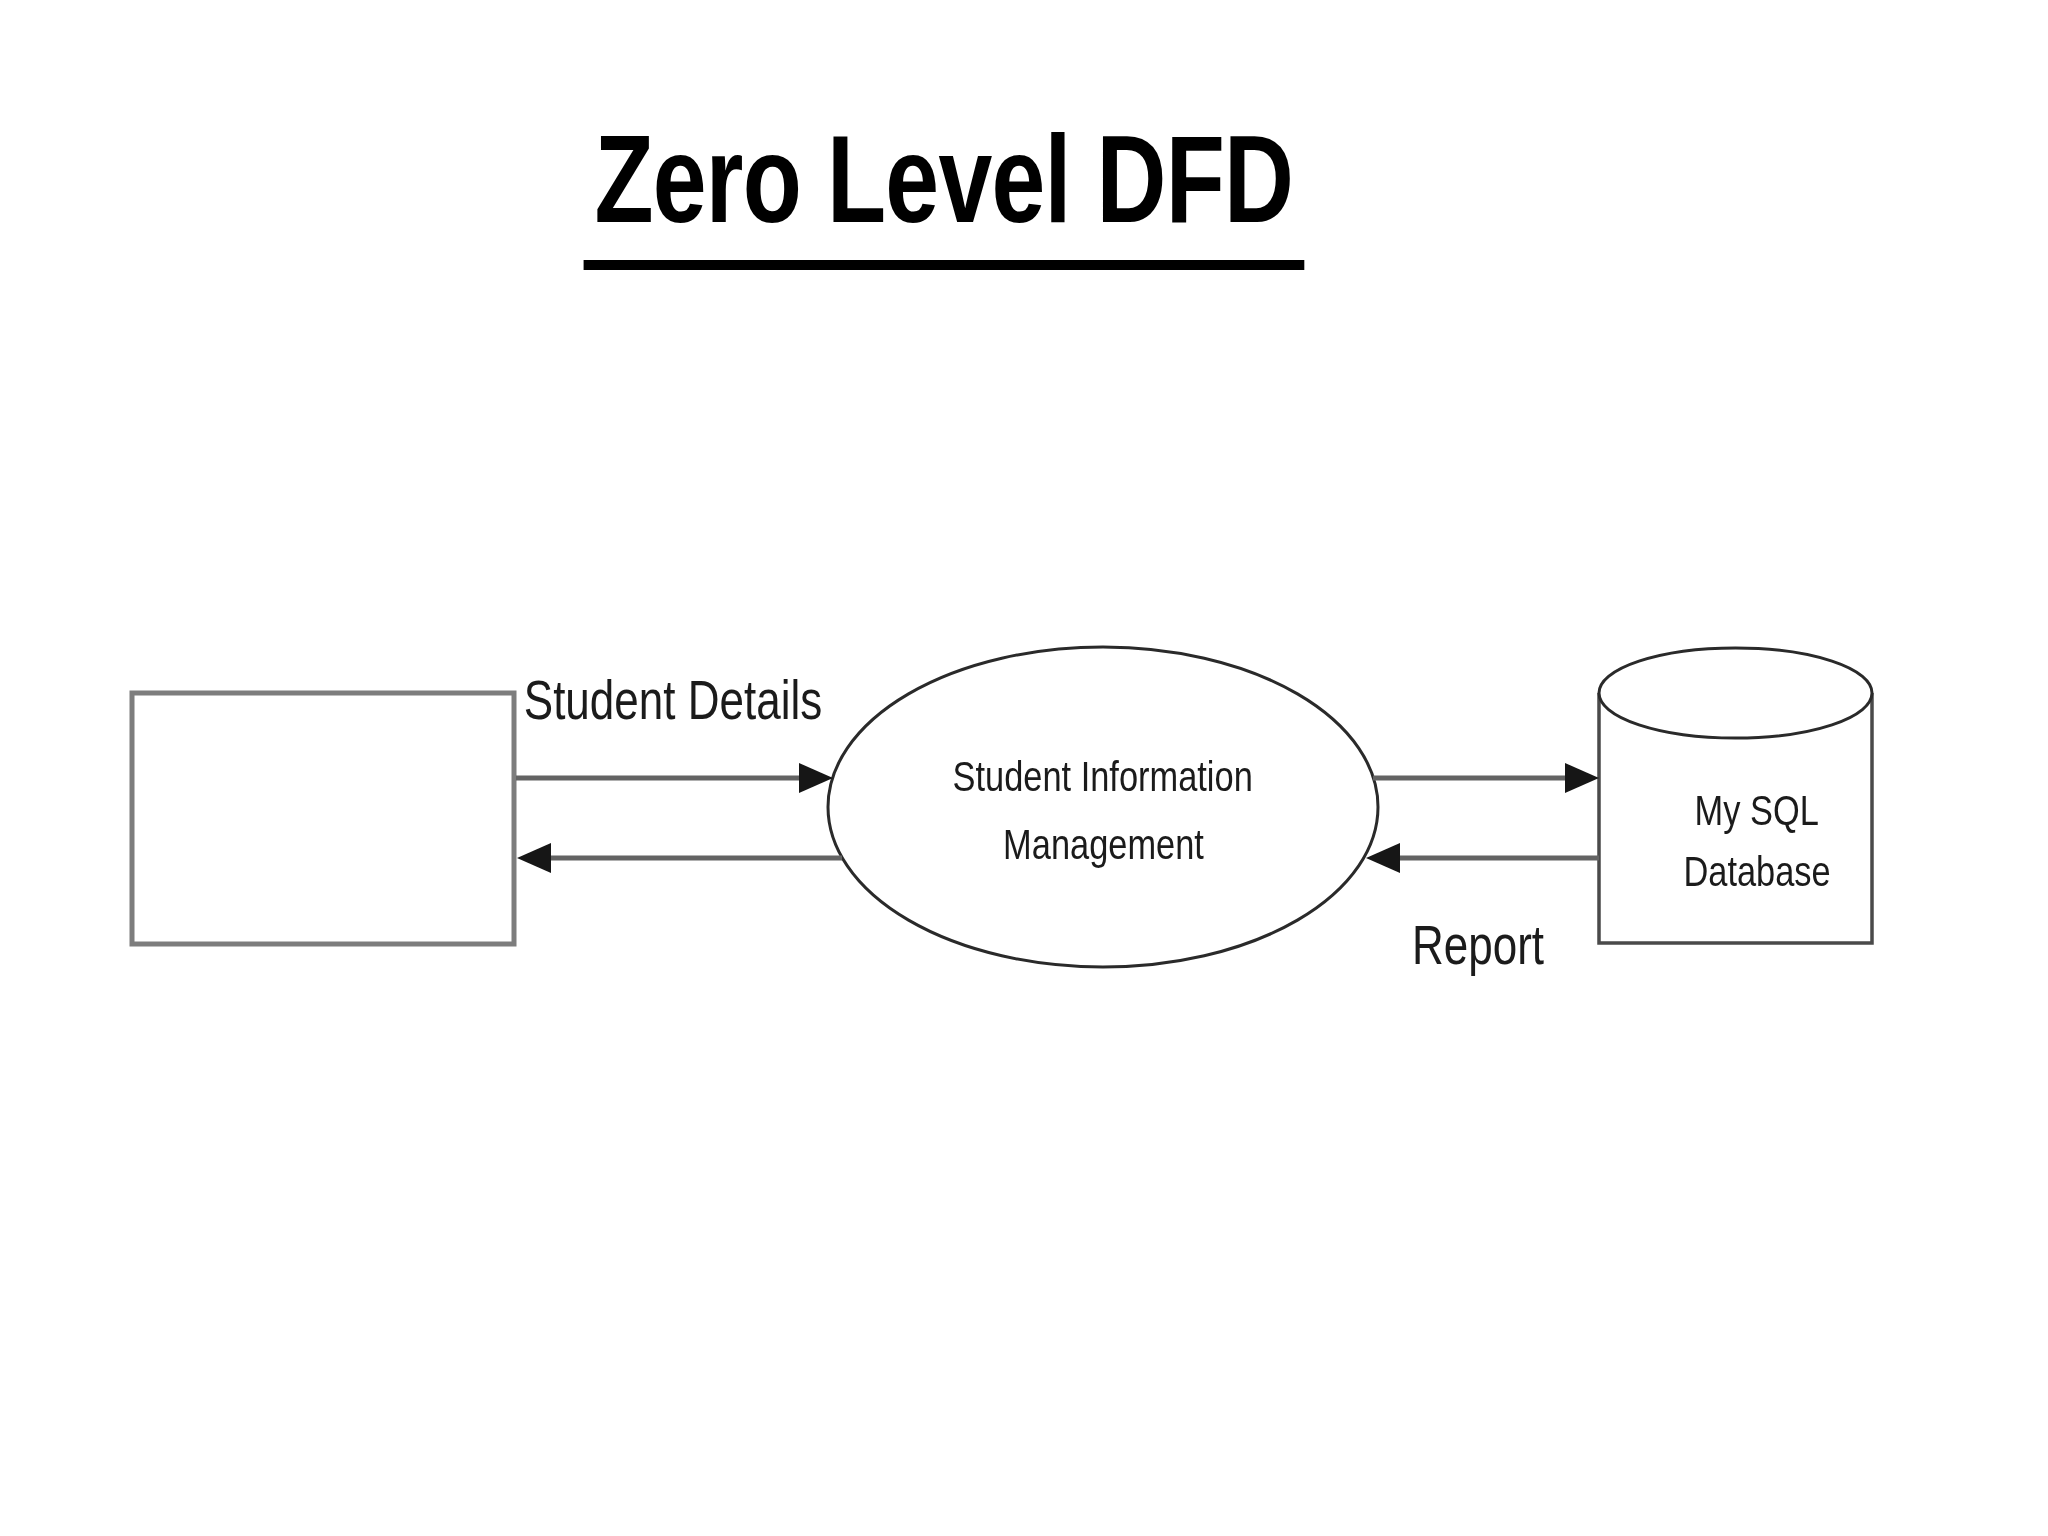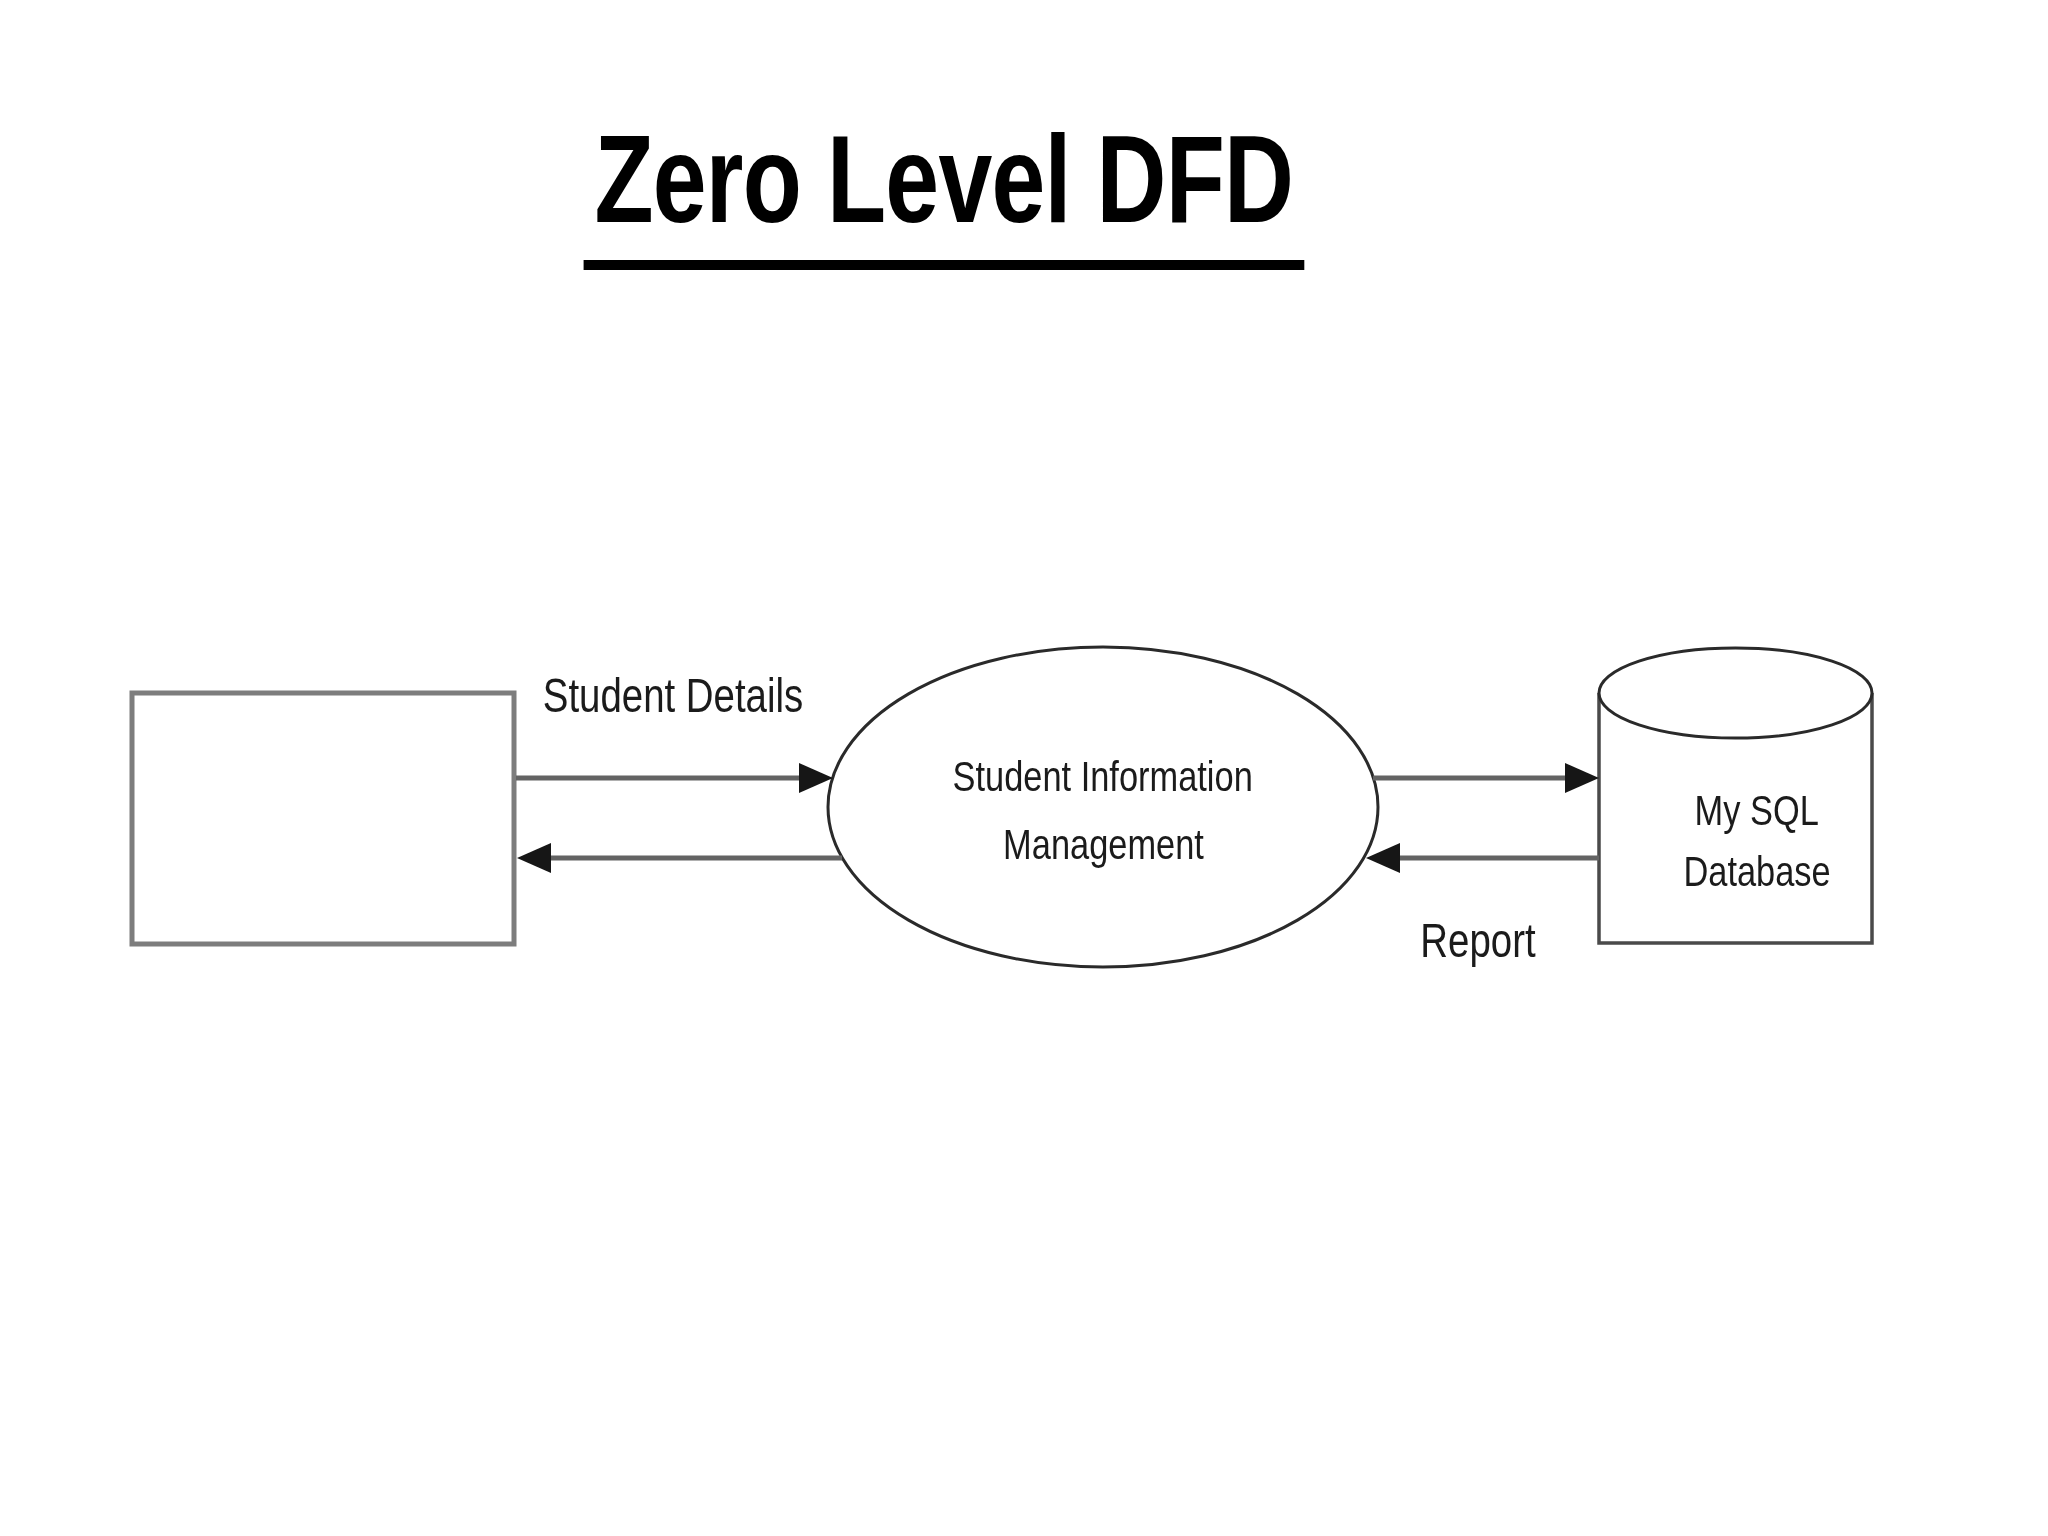--- a/index.html
+++ b/index.html
@@ -92,21 +92,21 @@
     display: flex; flex-direction: column; align-items: center; justify-content: center;
     font-size: 43px; line-height: 68px;
   }
   .datastore-label-box {
     left: 1599px; top: 780px; width: 273px; height: 122px;
     display: flex; flex-direction: column; align-items: center; justify-content: center;
     font-size: 43px; line-height: 61px; padding-left: 43px;
   }
   .flow-label {
     width: 400px;
-    font-size: 48px;
+    font-size: 55px;
   }
   .flow-label-student-details { left: 473px;  top: 668px; }
   .flow-label-final-report    { left: 490px;  top: 918px; }
   .flow-label-details         { left: 1265px; top: 666px; }
   .flow-label-report          { left: 1278px; top: 913px; }
 </style>
 </head>
 <body>
 
 <div class="page">

